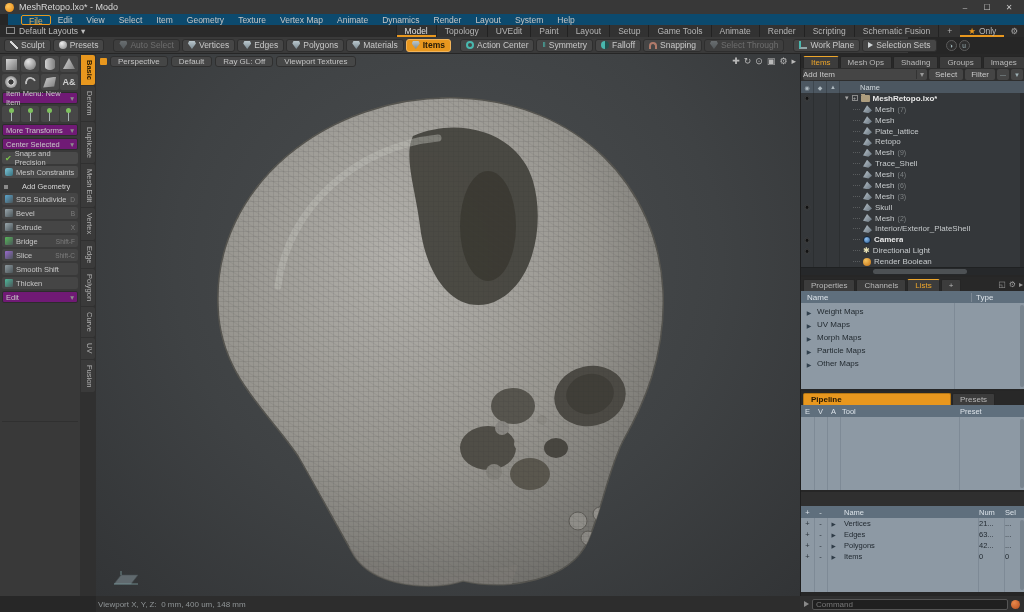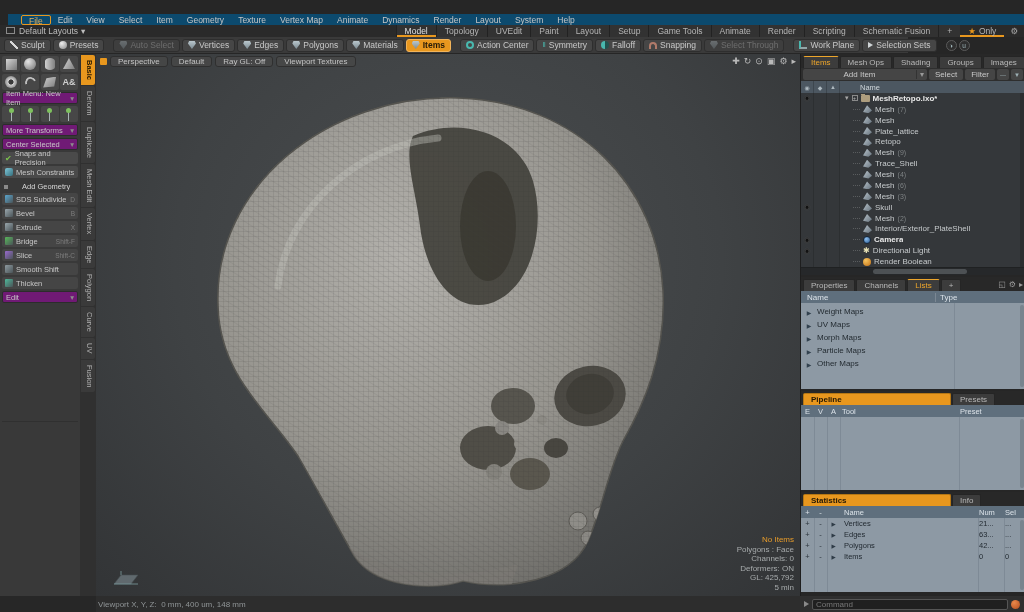--- a/index.html
+++ b/index.html
@@ -99,21 +99,21 @@
   .panel{position:absolute;left:0;width:224px;background:#2f2f2f}
   .ptabs{display:flex;align-items:flex-end;gap:1px;height:14px;background:#282828;padding:1px 2px 0;font-size:8px}
   .ptab{background:#3c3c3c;color:#b8b8b8;padding:0 7px;height:12px;display:flex;align-items:center;border-radius:2px 2px 0 0;border:1px solid #252525;border-bottom:none;white-space:nowrap}
   .ptab.hot{color:#eda62c;border-top:1px solid #eda62c}
   .ptab.fill{background:#e8971e;color:#231806;font-weight:bold;width:148px;border-color:#b57715}
   .pticons{margin-left:auto;display:flex;gap:3px;color:#9a9a9a;font-size:8px;align-items:center;padding-bottom:2px}
 
   
   .addrow{display:flex;gap:2px;padding:1px 2px;height:13px;background:#2e2e2e;font-size:8px;align-items:center}
   .addbtn{flex:1;display:flex;background:#454545;border-radius:2px;height:11px;color:#c9c9c9;align-items:center}
-  .addbtn .albl{flex:1;text-align:center}
+  .addbtn .albl{flex:1;text-align:left}
   .addbtn .achev{width:11px;border-left:1px solid #333;text-align:center;color:#999}
   .minibtn{background:#454545;border-radius:2px;padding:0 6px;height:11px;display:flex;align-items:center;color:#c9c9c9;white-space:nowrap}
   .icobtn{background:#454545;border-radius:2px;width:12px;height:11px;display:flex;align-items:center;justify-content:center;color:#9db0b5;font-size:6px}
   .treehead{display:flex;height:12px;background:#4c5761;color:#cfd6da;font-size:7.5px;align-items:center}
   .th-g{width:13px;flex:none;height:100%;border-right:1px solid #3d464e;display:flex;align-items:center;justify-content:center;font-size:6px;color:#aeb9c0}
   .th-name{padding-left:20px}
   .treebody{position:absolute;top:39px;bottom:8px;left:0;right:0;background:#34373a;display:flex;flex-direction:column}
   .trow{flex:1;display:flex;align-items:center;font-size:8px;color:#c6cacc;min-height:0}
   .tg{width:13px;flex:none;height:100%;border-right:1px solid #2c2f31;display:flex;align-items:center;justify-content:center}
   .eye{color:#121212;font-size:7px;text-shadow:0 0 1px #777}
@@ -131,21 +131,21 @@
   .ico-light{color:#e4dfb4;font-size:8px;line-height:8px;flex:none}
   .ico-boolean{width:8px;height:8px;border-radius:50%;flex:none;background:radial-gradient(circle at 35% 30%,#f6c35e,#c06f15)}
   .hscroll{position:absolute;bottom:0;left:0;right:0;height:8px;background:#26282a;border-top:1px solid #1f2122}
   .hthumb{position:absolute;left:32%;width:42%;top:1px;bottom:1px;background:#4d5154;border-radius:3px}
   .vscroll{position:absolute;top:39px;bottom:8px;right:0;width:5px;background:#2b2d2f}
 
   
   .slate{position:absolute;left:0;right:0;top:14px;bottom:0;background:#8d99a4}
   .lhead{display:flex;height:12px;background:#5f6f7d;color:#dbe2e8;font-size:8px;align-items:center}
   .lhead .hn{flex:1;padding-left:6px}
-  .lhead .ht{width:90px;border-left:1px solid #7b8793;padding-left:4px}
+  .lhead .ht{width:54px;border-left:1px solid #7b8793;padding-left:4px}
   .lrow{display:flex;height:13px;align-items:flex-end;font-size:8px;color:#232b31}
   .larrow{width:16px;text-align:center;color:#31404d;font-size:6px}
   .typecol{position:absolute;top:12px;bottom:0;right:70px;border-right:1px solid #7e8a96}
   .edgebar{position:absolute;top:14px;bottom:2px;right:1px;width:4px;background:#78848e;border-radius:2px}
   .colline{position:absolute;top:12px;bottom:0;border-left:1px solid #7e8a96}
   .phead{display:flex;height:12px;background:#5f6f7d;color:#dbe2e8;font-size:7.5px;align-items:center}
   .phead .pc{width:13px;flex:none;text-align:center}
   .phead .pn{flex:1;padding-left:2px}
   .phead .pp{width:65px;flex:none}
   .shead .sn{flex:1;padding-left:4px}
@@ -166,20 +166,29 @@
   .runico{width:0;height:0;border-left:5px solid #8a8a8a;border-top:3px solid transparent;border-bottom:3px solid transparent;flex:none}
   .cmdinput{flex:1;height:11px;background:#202020;border:1px solid #555;border-radius:2px;color:#bbb;font-size:8px;padding:0 3px;outline:none}
   .cmdinput::placeholder{color:#777}
   .cmddot{width:9px;height:9px;border-radius:50%;background:radial-gradient(circle at 35% 30%,#e8884a,#b44d1e);flex:none}
 </style>
 </head>
 <body>
 
 <div class="app">
 
+  <div class="titlebar">
+    <span class="logo"></span>
+    <span>MeshRetopo.lxo* - Modo</span>
+    <span class="wctl">
+      <span class="wbtn">–</span>
+      <span class="wbtn">☐</span>
+      <span class="wbtn">✕</span>
+    </span>
+  </div>
 
   <div class="menubar" id="menubar">
       <div class="menu-item menu-active">File</div>
       <div class="menu-item">Edit</div>
       <div class="menu-item">View</div>
       <div class="menu-item">Select</div>
       <div class="menu-item">Item</div>
       <div class="menu-item">Geometry</div>
       <div class="menu-item">Texture</div>
       <div class="menu-item">Vertex Map</div>
@@ -469,30 +478,20 @@
           <rect x="0" y="0" width="560" height="520" fill="url(#wire)"></rect>
           <rect x="0" y="0" width="560" height="520" fill="url(#wire2)"></rect>
         </g>
       </svg>
 
       <svg class="axis" width="28" height="18" viewBox="0 0 28 18">
         <polygon points="2,14 9,5 26,5 19,14" fill="#6f7b80" opacity="0.75" stroke="#4a5458" stroke-width="0.6"></polygon>
         <path d="M9 5L9 1M2 14L26 14" stroke="#8fb7ba" stroke-width="0.8" opacity="0.8"></path>
       </svg>
 
-      <div class="voverlay">
-        <div class="oi">No Items</div>
-        <div id="ovlines">
-            <div>Polygons : Face</div>
-            <div>Channels: 0</div>
-            <div>Deformers: ON</div>
-            <div>GL: 425,792</div>
-            <div>5 min</div>
-          </div>
-      </div>
     </div>
 
     <div class="rightcol">
 
       <div class="panel" style="top:0;height:221px">
         <div class="ptabs" id="itemtabs">
             <span class="ptab hot">Items</span>
             <span class="ptab">Mesh Ops</span>
             <span class="ptab">Shading</span>
             <span class="ptab">Groups</span>
@@ -756,24 +755,20 @@
             </div>
           <div class="colline" style="left:13px"></div>
             <div class="colline" style="left:26px"></div>
           <div class="colline" style="left:39px"></div>
             <div class="colline" style="right:65px"></div>
           <div class="edgebar"></div>
         </div>
       </div>
 
       <div class="panel" style="top:438px;height:100px">
-        <div class="ptabs" id="stattabs">
-            <span class="ptab fill">Statistics</span>
-            <span class="ptab">Info</span>
-          </div>
         <div class="slate">
           <div class="phead shead">
             <span class="pc">+</span>
             <span class="pc">-</span>
             <span class="pc"></span>
             <span class="sn">Name</span>
             <span class="snum">Num</span>
             <span class="ssel">Sel</span>
           </div>
           <div id="statrows">

